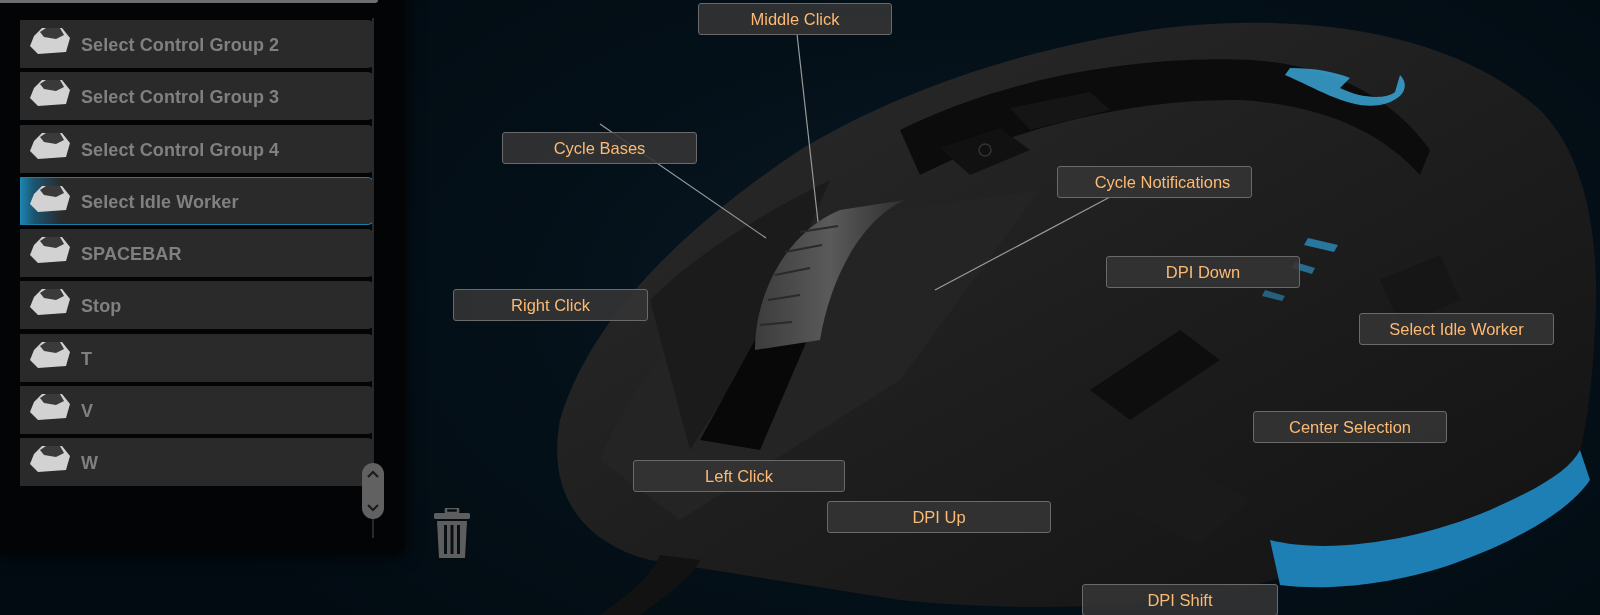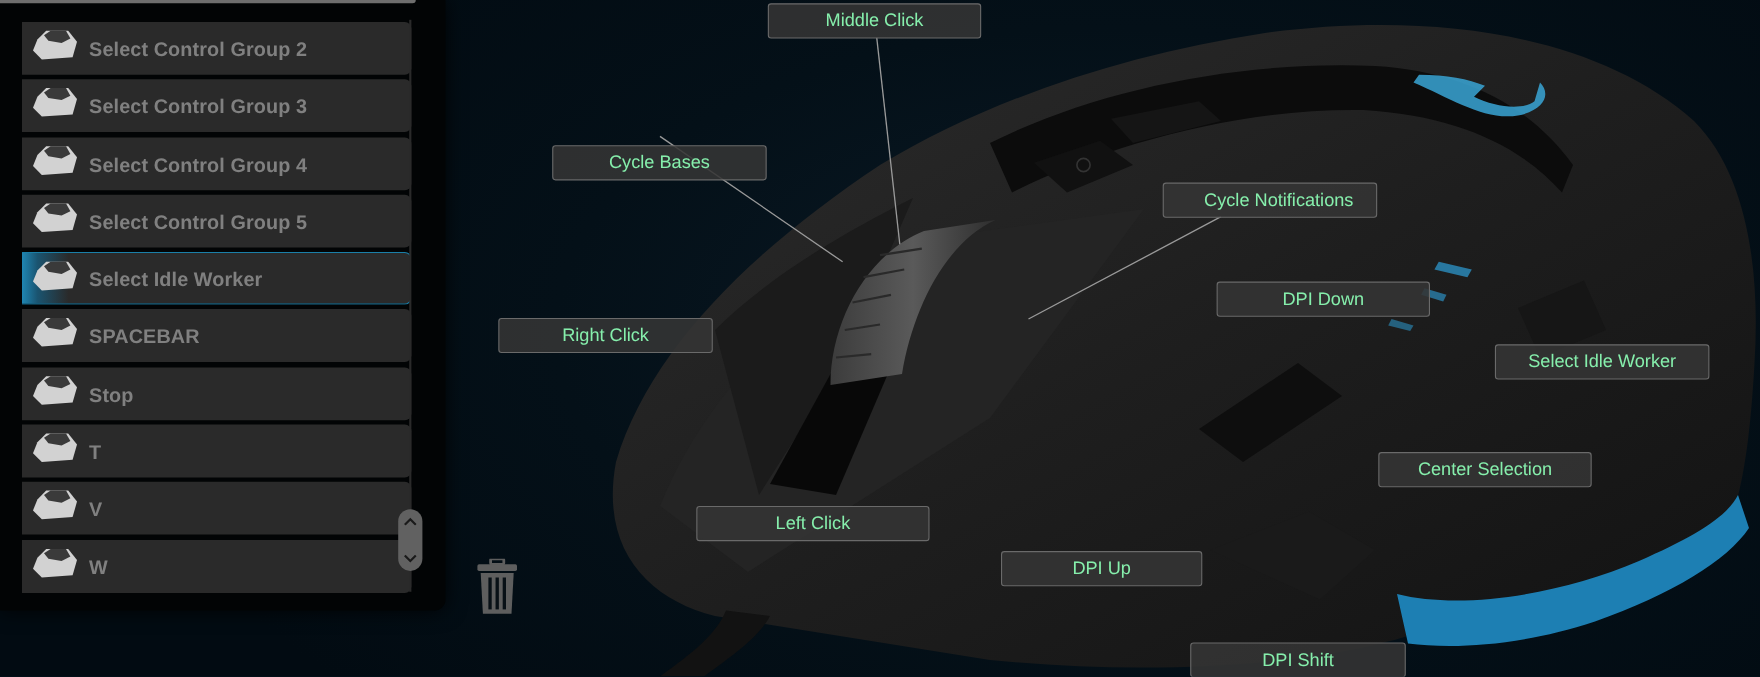--- a/index.html
+++ b/index.html
@@ -58,21 +58,21 @@
 
     
     .mouse { position: absolute; left: 0; top: 0; width: 1600px; height: 615px; pointer-events: none; }
 
     
     .callout {
       position: absolute; height: 32px;
       background: rgba(52,52,52,0.88);
       border: 1.5px solid #6a6a6a;
       border-radius: 3px;
-      color: #86efac; font-size: 16.5px;
+      color: #fdba74; font-size: 16.5px;
       display: flex; align-items: center; justify-content: center;
       cursor: pointer;
     }
   </style>
 </head>
 <body>
 
 <div class="stage"></div>
 
 <svg class="mouse" viewBox="0 0 1600 615">
@@ -150,27 +150,20 @@
         </svg>
       <span class="item-label">Select Control Group 3</span>
     </div>
     <div class="list-item">
       <svg class="key-icon" viewBox="0 0 44 32">
           <path d="M6 10 L14 2 L34 2 L42 12 L38 26 L10 28 L2 20 Z" fill="#d2d2d2"></path>
           <path d="M12 6 L18 2 L32 2 L36 9 L28 13 L16 11 Z" fill="#3a3a3a"></path>
         </svg>
       <span class="item-label">Select Control Group 4</span>
     </div>
-    <div class="list-item">
-      <svg class="key-icon" viewBox="0 0 44 32">
-          <path d="M6 10 L14 2 L34 2 L42 12 L38 26 L10 28 L2 20 Z" fill="#d2d2d2"></path>
-          <path d="M12 6 L18 2 L32 2 L36 9 L28 13 L16 11 Z" fill="#3a3a3a"></path>
-        </svg>
-      <span class="item-label">Select Control Group 5</span>
-    </div>
     <div class="list-item selected">
       <svg class="key-icon" viewBox="0 0 44 32">
           <path d="M6 10 L14 2 L34 2 L42 12 L38 26 L10 28 L2 20 Z" fill="#d2d2d2"></path>
           <path d="M12 6 L18 2 L32 2 L36 9 L28 13 L16 11 Z" fill="#3a3a3a"></path>
         </svg>
       <span class="item-label">Select Idle Worker</span>
     </div>
     <div class="list-item">
       <svg class="key-icon" viewBox="0 0 44 32">
           <path d="M6 10 L14 2 L34 2 L42 12 L38 26 L10 28 L2 20 Z" fill="#d2d2d2"></path>
@@ -228,14 +221,14 @@
 </svg>
 
 <div class="callout" style="left:698px;top:3px;width:194px;">Middle Click</div>
 <div class="callout" style="left:502px;top:93px;width:195px;margin-top:39px;">Cycle Bases</div>
 <div class="callout" style="left:1057px;top:166px;width:195px;padding-left:16px;">Cycle Notifications</div>
 <div class="callout" style="left:1106px;top:256px;width:194px;">DPI Down</div>
 <div class="callout" style="left:453px;top:289px;width:195px;">Right Click</div>
 <div class="callout" style="left:1359px;top:313px;width:195px;">Select Idle Worker</div>
 <div class="callout" style="left:1253px;top:411px;width:194px;">Center Selection</div>
 <div class="callout" style="left:633px;top:460px;width:212px;">Left Click</div>
-<div class="callout" style="left:910px;top:501px;width:183px;">DPI Up</div>
+<div class="callout" style="left:827px;top:501px;width:224px;">DPI Up</div>
 <div class="callout" style="left:1082px;top:584px;width:196px;">DPI Shift</div>
 
 </body></html>

